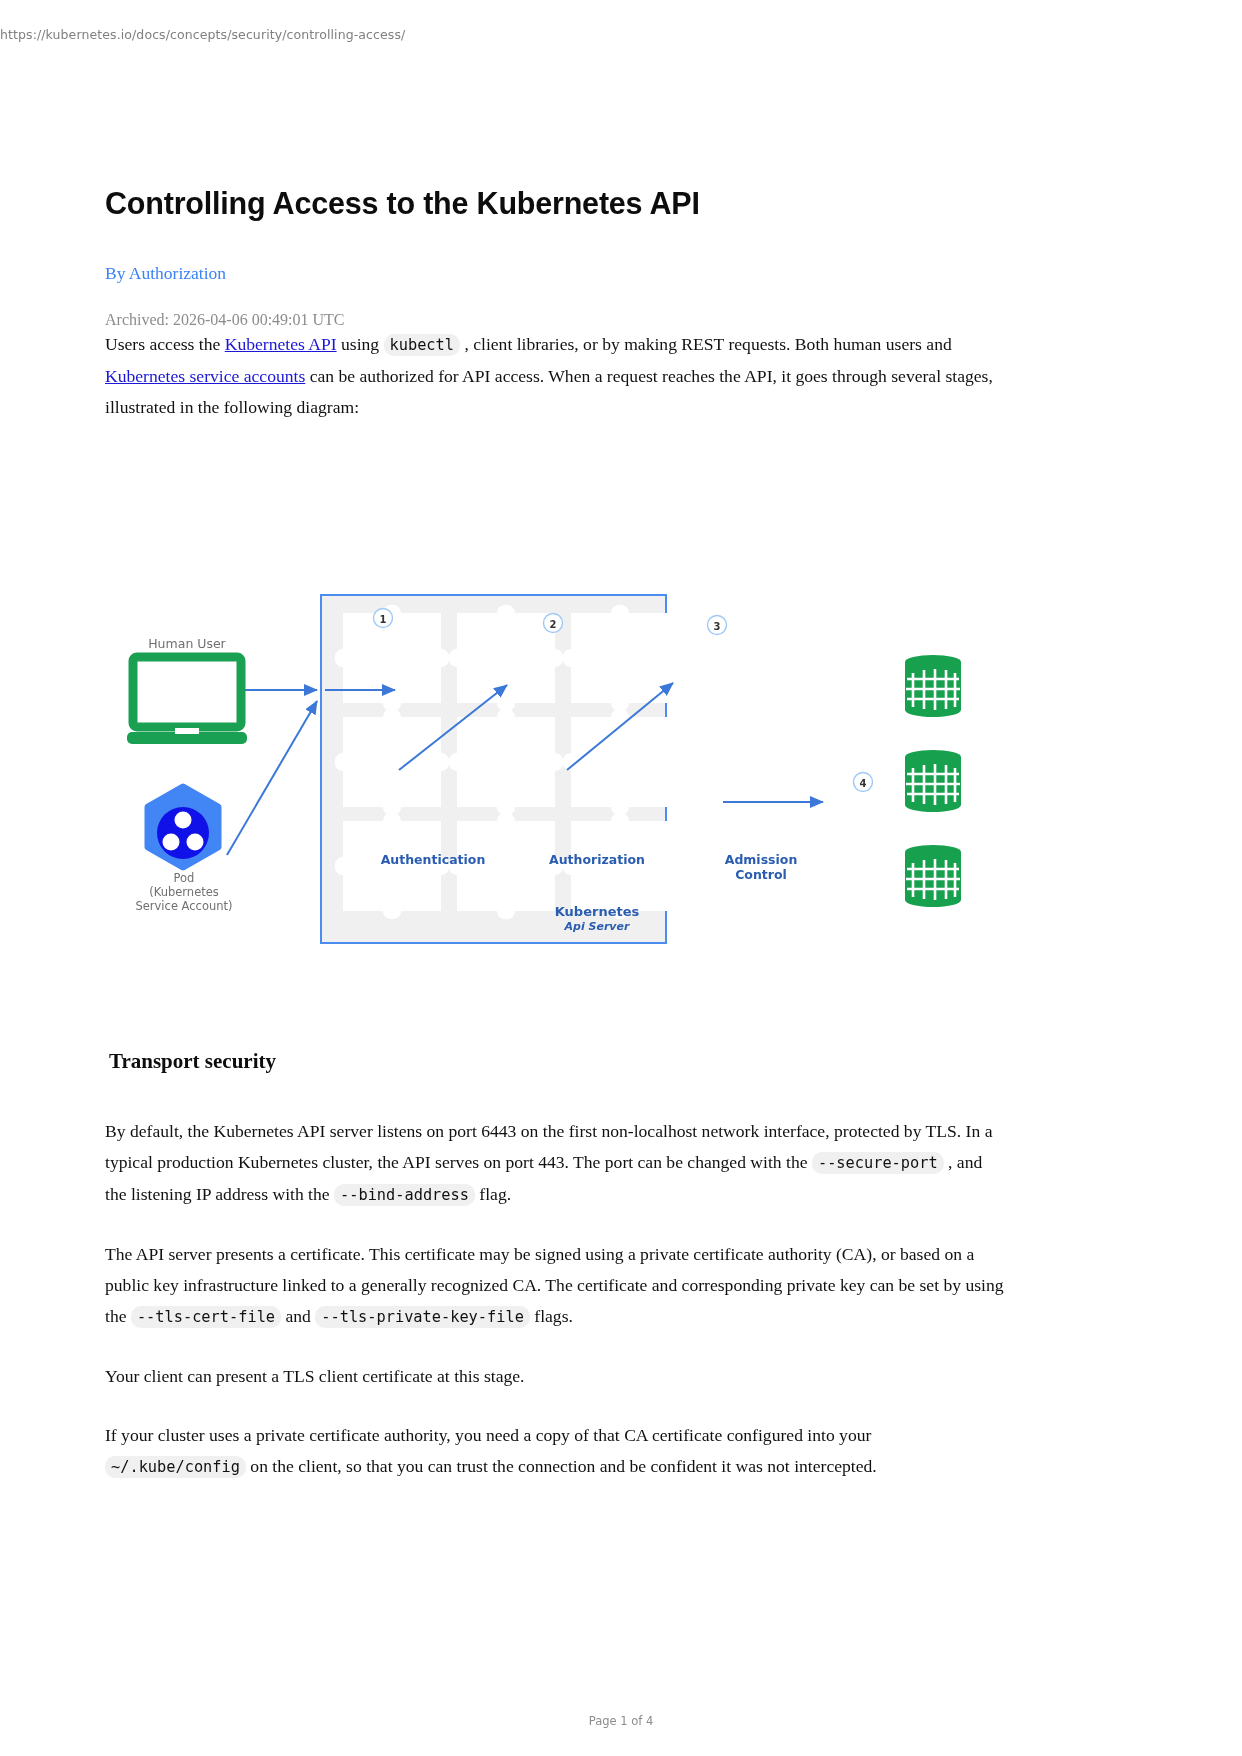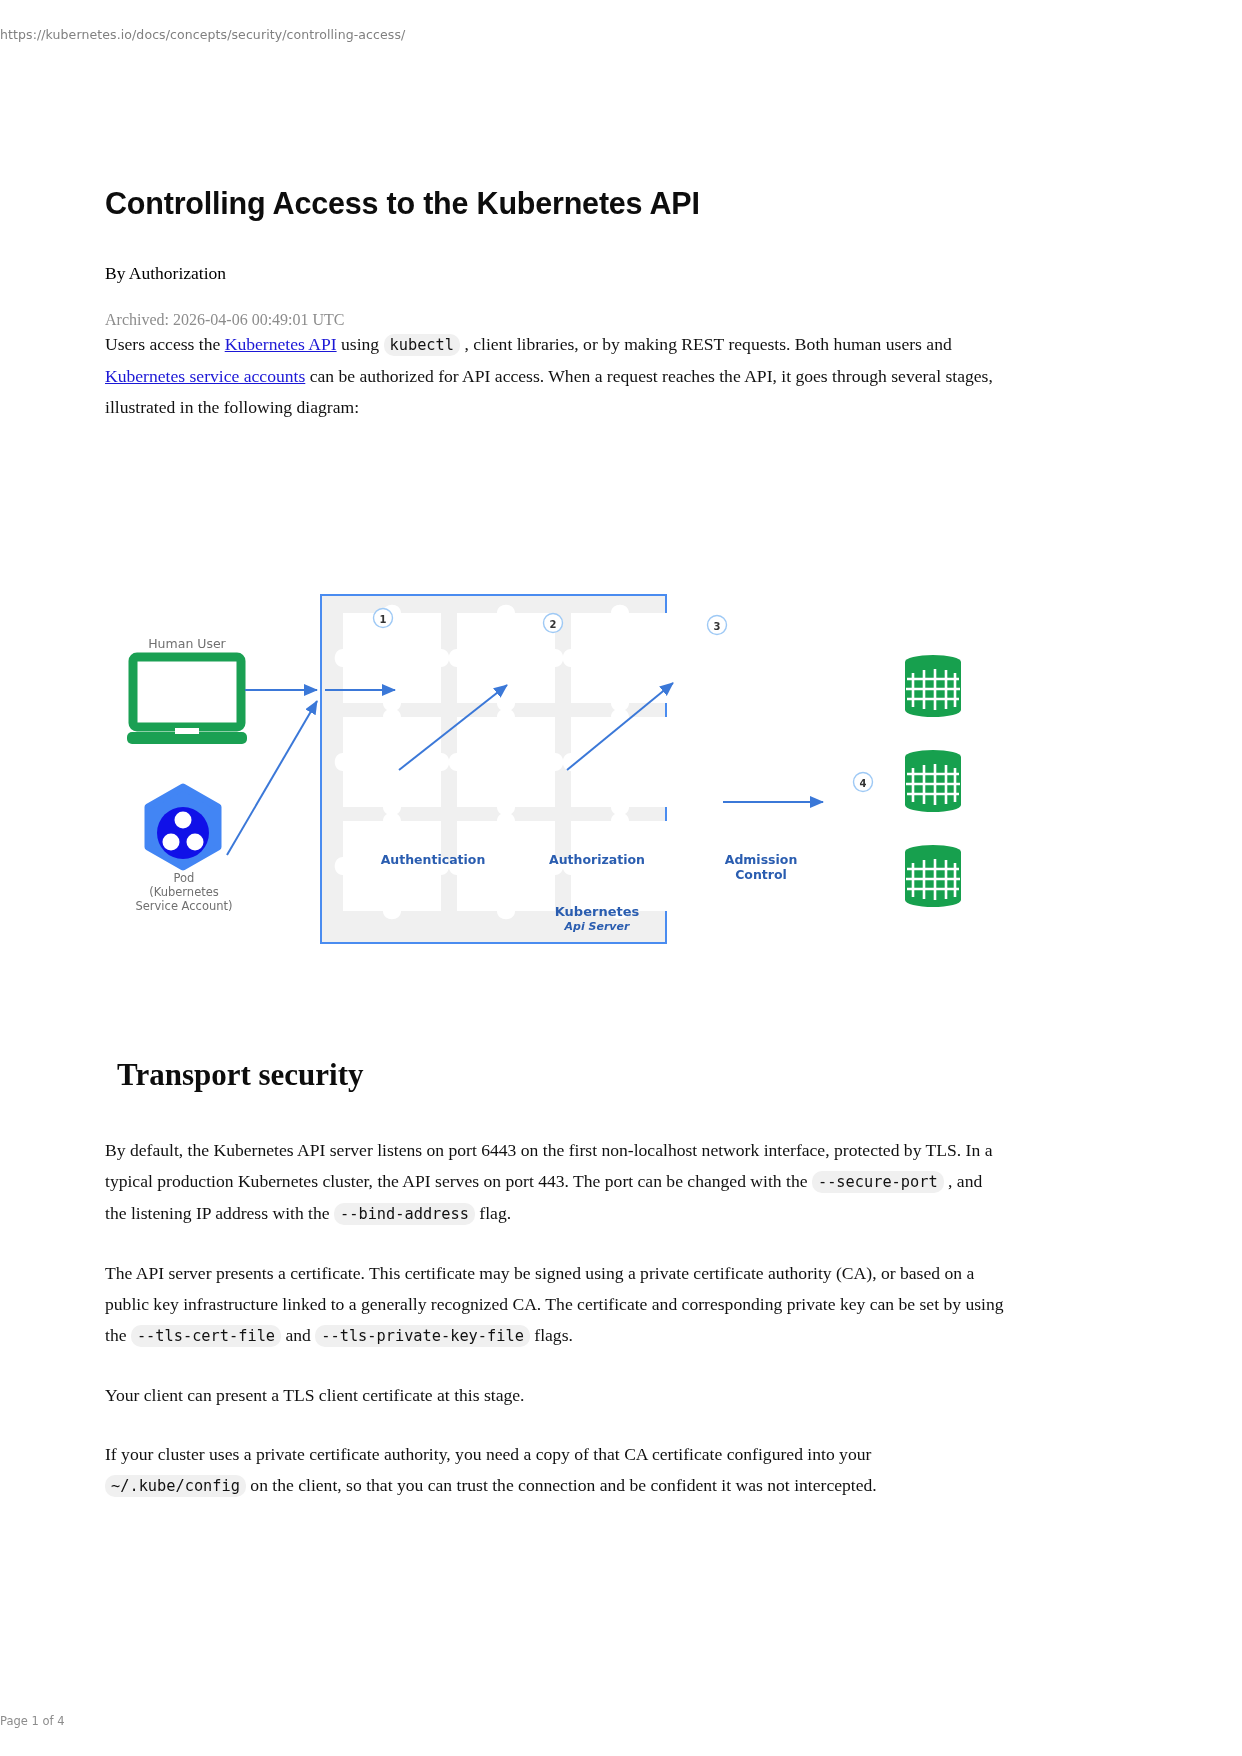--- a/index.html
+++ b/index.html
@@ -38,21 +38,21 @@
     font-weight: bold;
     font-size: 30.5px;
     line-height: 1.2;
     margin: 0 0 0 0;
     color: #0d0d0d;
     letter-spacing: -0.2px;
   }
 
   .byline {
     font-size: 17.5px;
-    color: #000000;
+    color: #3b82f6;
     margin-top: 41px;
   }
   .archived {
     font-size: 16px;
     color: #8c8c8c;
     margin-top: 27px;
   }
 
   p.body {
     font-size: 17.6px;
@@ -75,40 +75,40 @@
     background: #f0f0f0;
     padding: 2px 6px;
     border-radius: 10px;
     color: #111;
     white-space: nowrap;
   }
 
   h2.section {
     font-family: "Liberation Serif", serif;
     font-weight: bold;
-    font-size: 31px;
-    margin: 12px;
+    font-size: 21px;
+    margin: 4px;
     color: #0d0d0d;
   }
 
   
   .diagram {
     position: absolute;
     left: 105px;
     top: 565px;
     width: 900px;
     height: 400px;
   }
   .diagram svg { display:block; }
 
   
   .page-footer {
     position: absolute;
     bottom: 28px; left:0; right:0;
-    text-align: left;
+    text-align: center;
     font-family: "DejaVu Sans", sans-serif;
     font-size: 11.5px;
     color: #8c8c8c;
   }
 
   .transport-block { position:absolute; left:105px; top:1045px; width:900px; }
   .transport-block p.body { }
   .tp1 { margin-top: 42px !important; }
   .tp2 { margin-top: 28px !important; }
   .tp3 { margin-top: 28px !important; }

